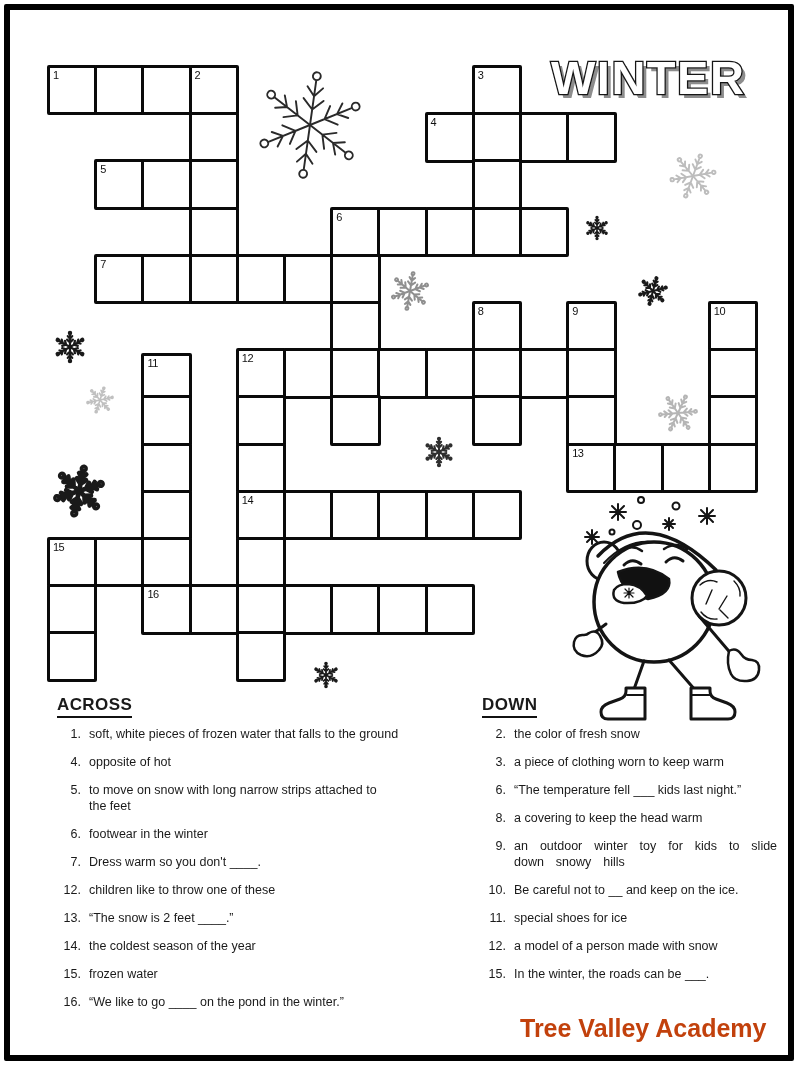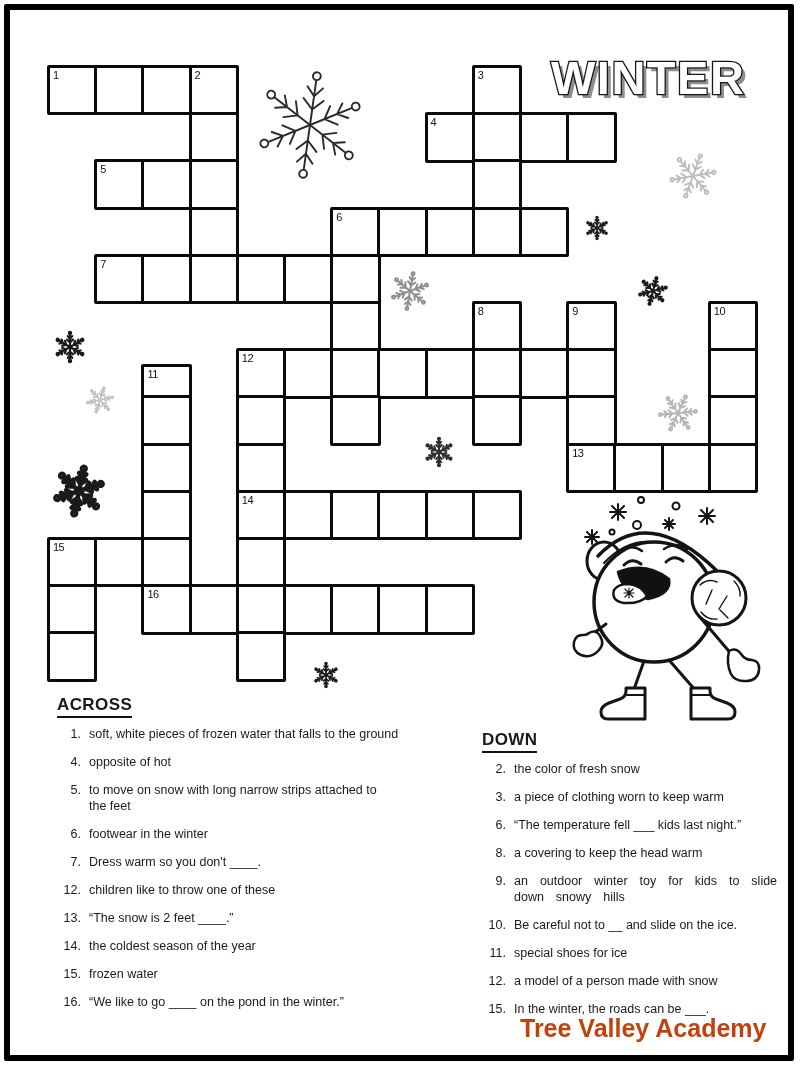--- a/index.html
+++ b/index.html
@@ -20,21 +20,21 @@
   .title{position:absolute;left:545px;top:48px;width:235px;height:64px;z-index:2;}
   .title text{font-family:"Liberation Sans",sans-serif;font-weight:bold;
               font-size:47px;letter-spacing:1.5px;}
   .tshadow{fill:#8d8d8d;}
   .tmain{fill:#ffffff;stroke:#161616;stroke-width:2.6;paint-order:stroke;}
   
   .snowman{position:absolute;left:538px;top:488px;width:240px;height:248px;z-index:4;pointer-events:none;}
   
   .clues{position:absolute;z-index:5;}
   .clues.across{left:47px;top:695px;width:410px;margin-left:10px;}
-  .clues.down{left:482px;top:730px;width:300px;}
+  .clues.down{left:482px;top:695px;width:300px;}
   .chead{display:inline-block;font-size:17px;font-weight:bold;letter-spacing:.4px;
          border-bottom:2.5px solid #111;padding-bottom:1px;margin-bottom:8px;}
   .clue{display:flex;margin-bottom:12px;font-size:12.5px;line-height:16px;}
   .cnum{width:24px;text-align:right;margin-right:8px;flex:none;}
   .ctext{white-space:pre-line;}
   .across .ctext{max-width:350px;}
   .down .ctext{max-width:270px;}
   .clue.justify .ctext{word-spacing:8.5px;}
   
   .credit{position:absolute;left:520px;top:1014px;width:266px;font-size:25px;
@@ -149,21 +149,21 @@
       <div class="cell" style="left: 283.2px; top: 236px;"></div>
       <div class="cell" style="left: 424.8px; top: 236px;">
         <span class="cellnum">8</span>
       </div>
       <div class="cell" style="left: 519.2px; top: 236px;">
         <span class="cellnum">9</span>
       </div>
       <div class="cell" style="left: 660.8px; top: 236px; padding-left: 35px;">
         <span class="cellnum">10</span>
       </div>
-      <div class="cell" style="left: 94.4px; top: 299px;">
+      <div class="cell" style="left: 94.4px; top: 288px;">
         <span class="cellnum">11</span>
       </div>
       <div class="cell" style="left: 188.8px; top: 283.2px;">
         <span class="cellnum">12</span>
       </div>
       <div class="cell" style="left: 236px; top: 283.2px;"></div>
       <div class="cell" style="left: 283.2px; top: 283.2px;"></div>
       <div class="cell" style="left: 330.4px; top: 283.2px;"></div>
       <div class="cell" style="left: 377.6px; top: 283.2px;"></div>
       <div class="cell" style="left: 424.8px; top: 283.2px;"></div>
@@ -327,21 +327,21 @@
           <span class="cnum">8.</span>
           <span class="ctext">a covering to keep the head warm</span>
         </div>
         <div class="clue justify">
           <span class="cnum">9.</span>
           <span class="ctext">an outdoor winter toy for kids to slide
 down snowy hills</span>
         </div>
         <div class="clue">
           <span class="cnum">10.</span>
-          <span class="ctext">Be careful not to __ and slide on the ice.</span>
+          <span class="ctext">Be careful not to __ and keep on the ice.</span>
         </div>
         <div class="clue">
           <span class="cnum">11.</span>
           <span class="ctext">special shoes for ice</span>
         </div>
         <div class="clue">
           <span class="cnum">12.</span>
           <span class="ctext">a model of a person made with snow</span>
         </div>
         <div class="clue">

